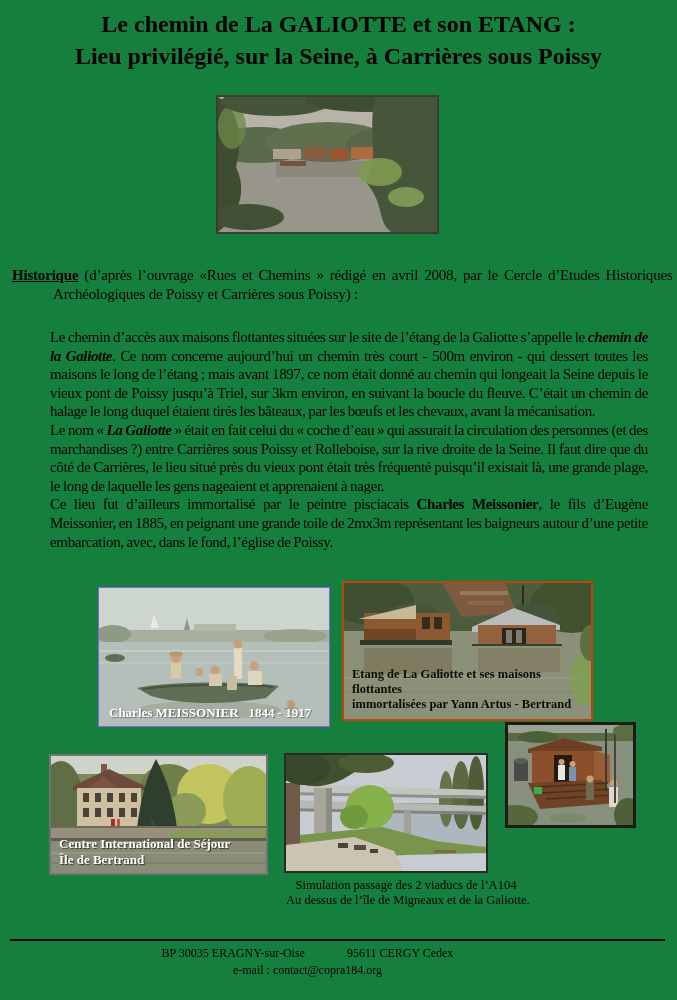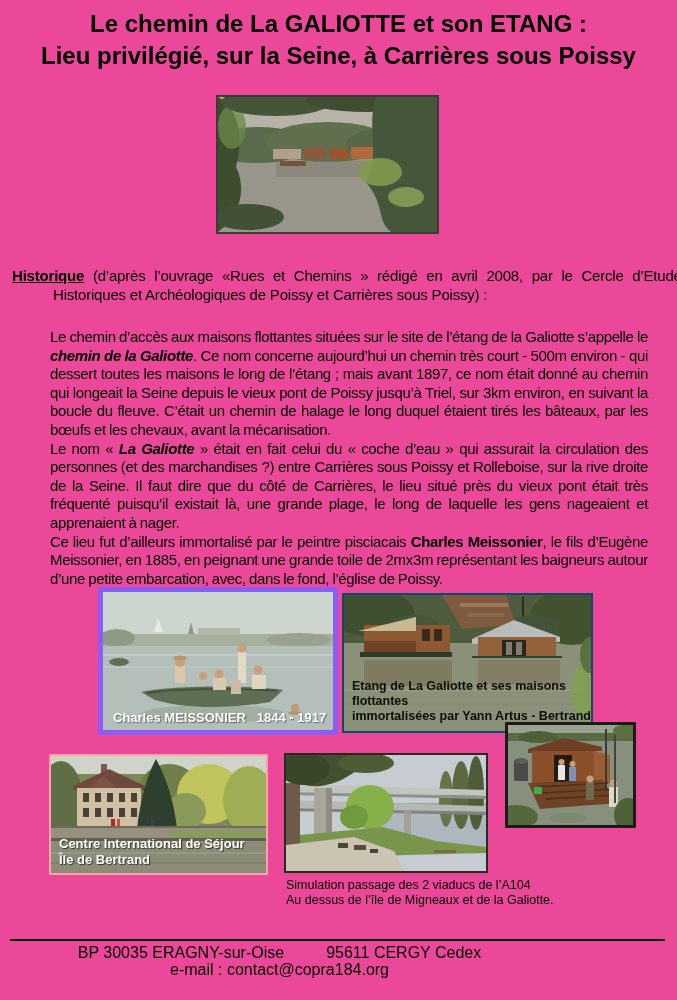--- a/index.html
+++ b/index.html
@@ -1,34 +1,34 @@
 <!DOCTYPE html>
 <html><head>
 <meta charset="utf-8">
 <style>
   html,body { margin:0; padding:0; background:#e9e9e9; }
   .page {
     position:relative; width:677px; height:1000px; margin:0 auto;
-    background:#ec4899; color:#000;
-    font-family:Liberation Sans, sans-serif;
+    background:#15803d; color:#000;
+    font-family:Liberation Serif, serif;
     overflow:hidden;
   }
   .title {
     position:absolute; top:8px; left:0; width:677px;
     text-align:center; font-weight:bold; font-size:24px; line-height:32px;
     white-space:nowrap;
   }
   figure { margin:0; padding:0; position:absolute; }
   figure svg { display:block; width:100%; height:100%; }
 
   .fig-top      { left:216px; top:95px;  width:219px; height:135px; border:2px solid #3c3c34; }
-  .fig-painting { left:98px;  top:587px; width:230px; height:138px; border:5px solid #8b5cf6; }
-  .fig-etang    { left:342px; top:581px; width:247px; height:136px; border:2px solid #0c4a6e;margin-top:12px; }
+  .fig-painting { left:98px;  top:587px; width:230px; height:138px; border:1px solid #8b5cf6; }
+  .fig-etang    { left:342px; top:581px; width:247px; height:136px; border:2px solid #c2410c; }
   .fig-floating { left:505px; top:722px; width:125px; height:100px; border:3px solid #1c1c16; z-index:3; }
-  .fig-centre   { left:49px;  top:754px; width:215px; height:117px; border:2px solid #fca5a5; }
+  .fig-centre   { left:49px;  top:754px; width:215px; height:117px; border:2px solid #737373; }
   .fig-viaduct  { left:284px; top:753px; width:200px; height:116px; border:2px solid #2a2a24; }
 
   .historique {
     position:absolute; left:12px; top:266px; width:636px;
     font-size:15px; line-height:19px; letter-spacing:-0.2px;
     text-align:justify; padding-left:41px; text-indent:-41px;
   }
   .historique .hlabel { font-weight:bold; text-decoration:underline; }
 
   .body-text {
@@ -45,21 +45,21 @@
   .cap-centre  { left:8px; bottom:5px; color:#fff; font-size:13px; line-height:16px;
                  text-shadow:1px 1px 1px rgba(0,0,0,.65); }
   .viaduct-caption {
     position:absolute; left:286px; top:878px; width:240px;
     font-size:12.5px; line-height:15px; color:#000;text-align:center;
   }
   .viaduct-caption div { white-space:nowrap; }
 
   .footer-rule { position:absolute; left:10px; top:939px; width:655px; height:0; border-top:2px solid #000; }
   .footer { position:absolute; left:0; top:945px; width:559px; text-align:center;
-            font-size:16px; line-height:16.5px; }
+            font-size:12px; line-height:16.5px;padding-left:28px; }
   .addr-right { margin-left:42px; }
 </style>
 </head>
 <body>
 
 <div class="page">
 
   <div class="title">
     <div>Le chemin de La GALIOTTE et son ETANG&nbsp;:</div>
     <div>Lieu privilégié, sur la Seine, à Carrières sous Poissy</div>

